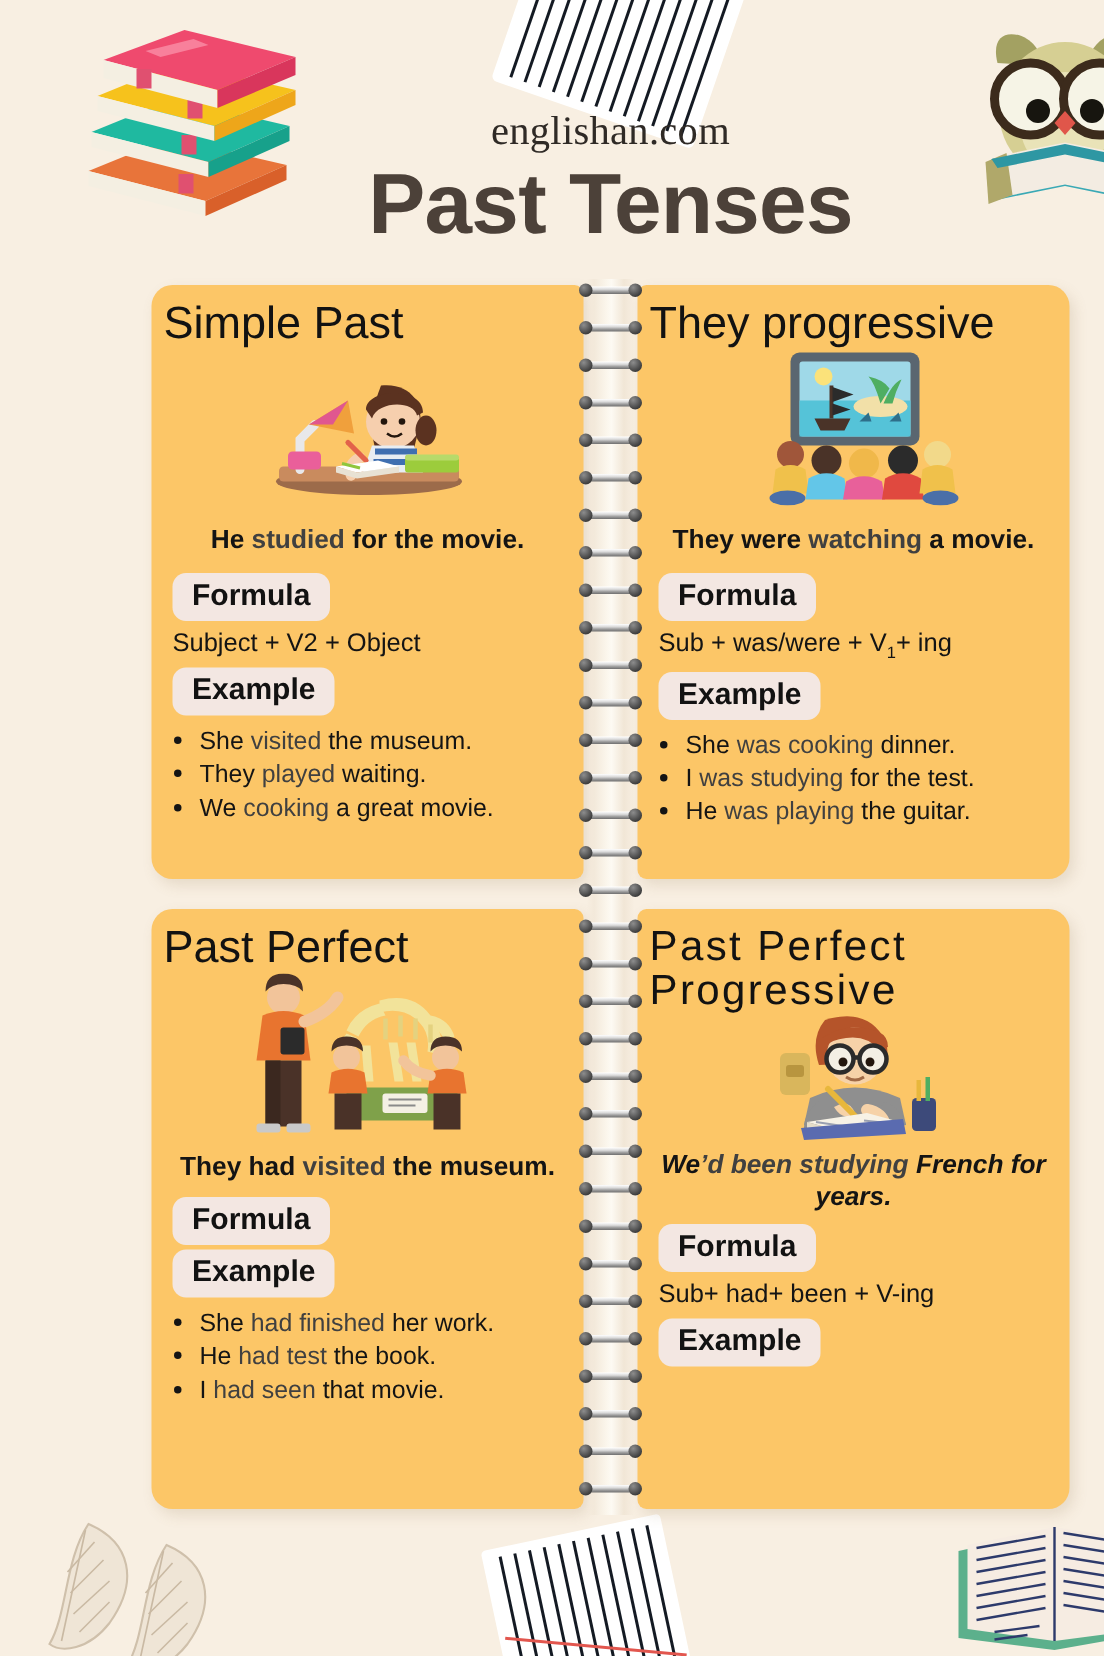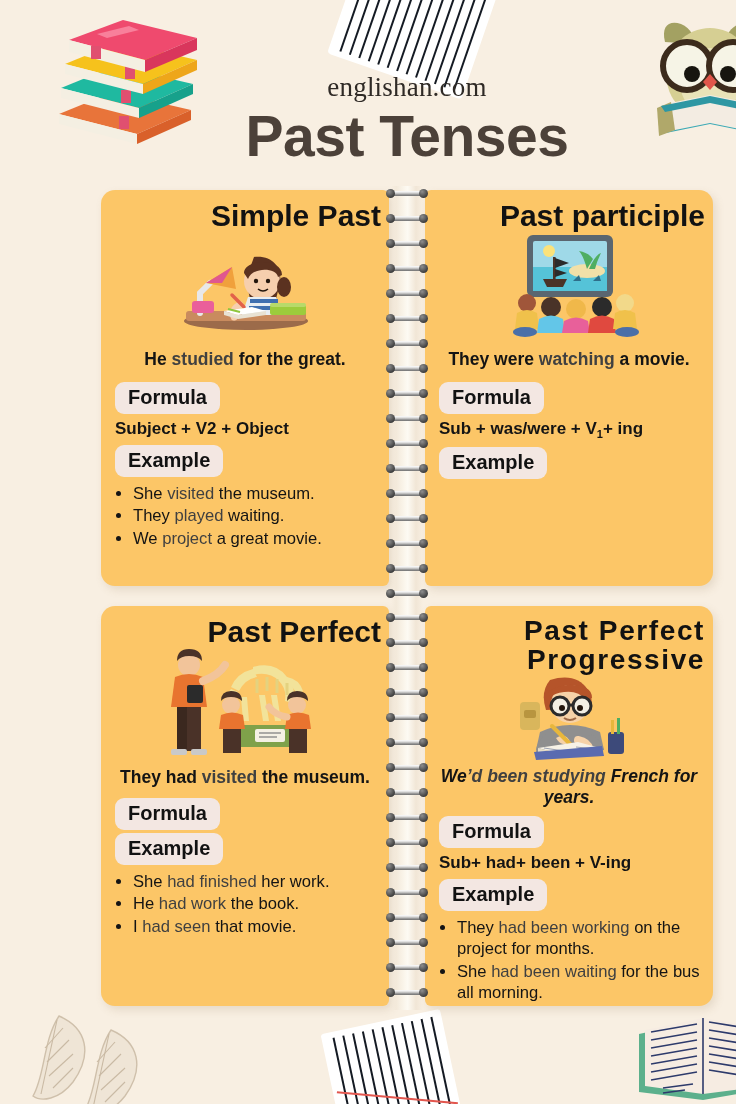--- a/index.html
+++ b/index.html
@@ -45,21 +45,21 @@
   }
   .c1{left:62px;top:190px;width:288px;height:396px;}
   .c2{left:386px;top:190px;width:288px;height:396px;}
   .c3{left:62px;top:606px;width:288px;height:400px;}
   .c4{left:386px;top:606px;width:288px;height:400px;}
 
   .c1,.c3{border-top-right-radius:6px;border-bottom-right-radius:6px;}
   .c2,.c4{border-top-left-radius:6px;border-bottom-left-radius:6px;}
 
   .card-head{
-    text-align:right;font-weight:bold;color:#121212;
+    text-align:left;font-weight:normal;color:#121212;
     padding:10px 8px 0 8px;line-height:1.04;
   }
   .c1 .card-head,.c3 .card-head{font-size:30px;}
   .c2 .card-head{font-size:30px;}
   .c4 .card-head{font-size:28px;letter-spacing:1.6px;}
 
   .illus{display:flex;justify-content:center;align-items:flex-end;}
 
   .lead{
     text-align:center;font-weight:bold;font-size:17.5px;color:#141414;
@@ -68,21 +68,21 @@
   .pill{
     display:inline-block;
     background:#f3e7e2;
     border-radius:9px;
     padding:4px 13px 5px 13px;
     font-size:20px;font-weight:bold;color:#121212;
     margin:0;
   }
   .pill-wrap{padding-left:14px;}
   .formula{
-    font-size:17px;font-weight:bold;color:#141414;
+    font-size:17px;font-weight:normal;color:#141414;
     padding:5px 0 3px 14px;white-space:nowrap;
   }
   .formula sub{font-size:11px;}
   ul.ex{
     margin:2px 0 0 0;padding:0 10px 0 32px;list-style:disc;
   }
   ul.ex li{
     font-size:16.6px;font-weight:normal;color:#141414;
     line-height:1.28;margin-bottom:1px;
   }
@@ -293,38 +293,38 @@
           <path d="M62 60 L74 72" stroke="#e2624a" stroke-width="3.5" stroke-linecap="round"></path>
           <path d="M54 76 L82 72 L96 76 L68 80 Z" fill="#ffffff"></path>
           <path d="M54 76 L68 80 L68 84 L54 80 Z" fill="#e8e2d4"></path>
           <path d="M96 76 L68 80 L68 84 L96 80 Z" fill="#e8e2d4"></path>
           <path d="M58 74 L70 77" stroke="#8fc63d" stroke-width="2"></path>
           <rect x="100" y="70" width="36" height="10" rx="2" fill="#9ccc3c"></rect>
           <rect x="100" y="68" width="36" height="4" rx="2" fill="#b7da6a"></rect>
         </svg>
       </div>
       <div class="lead" style="margin-top:14px;">
-        <span>He </span><span class="hl">studied</span><span> for the great.</span>
+        <span>He </span><span class="hl">studied</span><span> for the movie.</span>
       </div>
       <div class="pill-wrap" style="margin-top:12px;">
         <span class="pill">Formula</span>
       </div>
       <div class="formula">Subject + V2 + Object</div>
       <div class="pill-wrap" style="margin-top:3px;">
         <span class="pill">Example</span>
       </div>
       <ul class="ex" style="margin-top:6px;">
         <li><span>She </span><span class="hl">visited</span><span> the museum.</span></li>
         <li><span>They </span><span class="hl">played</span><span> waiting.</span></li>
-        <li><span>We </span><span class="hl">project</span><span> a great movie.</span></li>
+        <li><span>We </span><span class="hl">cooking</span><span> a great movie.</span></li>
       </ul>
     </div>
 
     <div class="card c2">
-      <div class="card-head">Past participle</div>
+      <div class="card-head">They progressive</div>
       <div class="illus" style="height:104px;margin-top:2px;">
         <svg width="160" height="104" viewBox="0 0 160 104">
           <rect x="38" y="2" width="86" height="62" rx="6" fill="#5a6670"></rect>
           <rect x="44" y="8" width="74" height="50" rx="2" fill="#9fd9e8"></rect>
           <rect x="44" y="34" width="74" height="24" fill="#55c3d8"></rect>
           <circle cx="60" cy="18" r="6" fill="#fbe27a"></circle>
           <ellipse cx="98" cy="38" rx="18" ry="7" fill="#f2e0a8"></ellipse>
           <path d="M98 36 q-4 -14 -8 -18 q10 2 14 8" fill="#4fae62"></path>
           <path d="M100 36 q6 -14 12 -16 q-4 8 -6 16" fill="#4fae62"></path>
           <path d="M54 46 L78 46 L74 54 L58 54 Z" fill="#4a3328"></path>
@@ -350,20 +350,25 @@
       <div class="lead" style="margin-top:12px;">
         <span>They were </span><span class="hl">watching</span><span> a movie.</span>
       </div>
       <div class="pill-wrap" style="margin-top:12px;">
         <span class="pill">Formula</span>
       </div>
       <div class="formula">Sub + was/were + V<sub>1</sub>+ ing</div>
       <div class="pill-wrap" style="margin-top:3px;">
         <span class="pill">Example</span>
       </div>
+      <ul class="ex" style="margin-top:6px;">
+        <li><span>She </span><span class="hl">was cooking</span><span> dinner.</span></li>
+        <li><span>I </span><span class="hl">was studying</span><span> for the test.</span></li>
+        <li><span>He </span><span class="hl">was playing</span><span> the guitar.</span></li>
+      </ul>
     </div>
 
     <div class="card c3">
       <div class="card-head">Past Perfect</div>
       <div class="illus" style="height:110px;margin-top:2px;">
         <svg width="176" height="110" viewBox="0 0 176 110">
           <path d="M96 18 q22 -6 34 10 q10 12 6 26 l-8 -2 q2 -12 -6 -20 q-10 -10 -26 -6 Z" fill="#f2e39a"></path>
           <path d="M130 28 q12 2 16 14 l-6 4 q-4 -10 -12 -12 Z" fill="#f2e39a"></path>
           <path d="M96 20 q-16 4 -22 18 l8 4 q6 -12 18 -14 Z" fill="#f2e39a"></path>
           <path d="M74 40 q-8 10 -6 22 l8 -1 q-2 -10 5 -18 Z" fill="#f2e39a"></path>
@@ -406,21 +411,21 @@
         <span>They had </span><span class="hl">visited</span><span> the museum.</span>
       </div>
       <div class="pill-wrap" style="margin-top:10px;">
         <span class="pill">Formula</span>
       </div>
       <div class="pill-wrap" style="margin-top:3px;">
         <span class="pill">Example</span>
       </div>
       <ul class="ex" style="margin-top:6px;">
         <li><span>She </span><span class="hl">had finished</span><span> her work.</span></li>
-        <li><span>He </span><span class="hl">had work</span><span> the book.</span></li>
+        <li><span>He </span><span class="hl">had test</span><span> the book.</span></li>
         <li><span>I </span><span class="hl">had seen</span><span> that movie.</span></li>
       </ul>
     </div>
 
     <div class="card c4">
       <div class="card-head"><span>Past Perfect<br>Progressive</span></div>
       <div class="illus" style="height:86px;margin-top:0px;">
         <svg width="150" height="86" viewBox="0 0 150 86">
           <rect x="26" y="28" width="20" height="28" rx="4" fill="#d9b65c"></rect>
           <rect x="30" y="36" width="12" height="8" rx="2" fill="#b8953f"></rect>
@@ -455,24 +460,20 @@
       <div class="lead" style="margin-top:6px;font-style:italic;">
         <span>We</span><span class="hl">’d been studying</span><span> French for years.</span>
       </div>
       <div class="pill-wrap" style="margin-top:8px;">
         <span class="pill">Formula</span>
       </div>
       <div class="formula">Sub+ had+ been + V-ing</div>
       <div class="pill-wrap" style="margin-top:3px;">
         <span class="pill">Example</span>
       </div>
-      <ul class="ex" style="margin-top:6px;">
-        <li><span>They </span><span class="hl">had been working</span><span> on the project for months.</span></li>
-        <li><span>She </span><span class="hl">had been waiting</span><span> for the bus all morning.</span></li>
-      </ul>
     </div>
   </div>
 
   <div class="spine"></div>
   <div class="rings" id="rings">
       <div class="ring" style="top:3px">
         <span class="bar"></span>
         <span class="cap capL"></span>
         <span class="cap capR"></span>
       </div>

